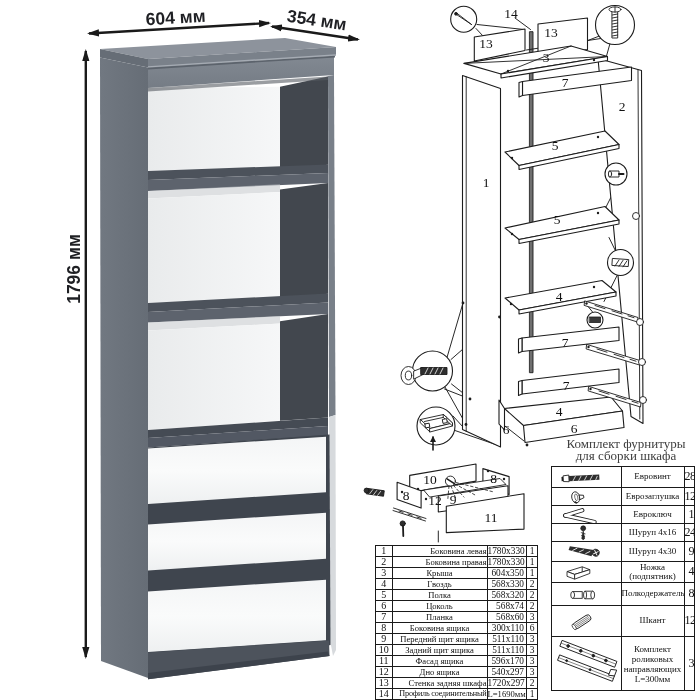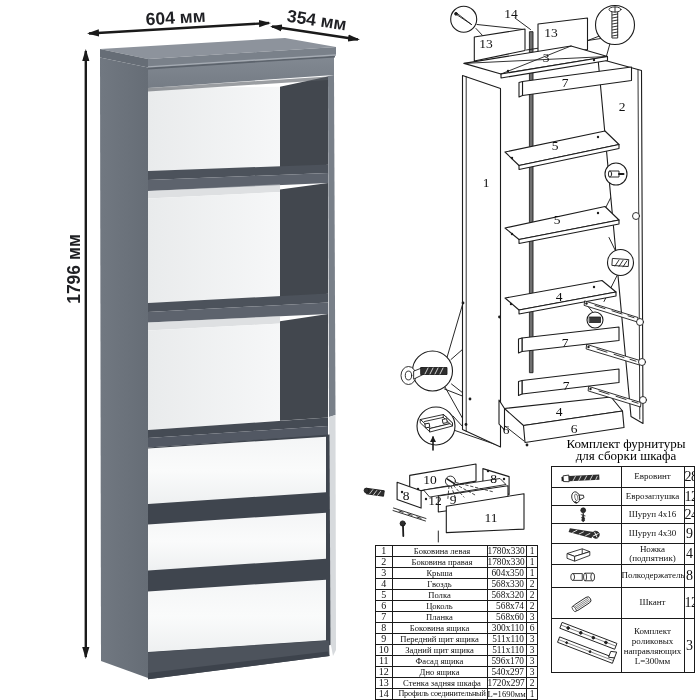--- a/index.html
+++ b/index.html
@@ -5,29 +5,29 @@
 html,body{margin:0;padding:0;}
 body{width:700px;height:700px;background:#fff;font-family:"Liberation Serif",serif;overflow:hidden;}
 #page{position:relative;width:700px;height:700px;}
 #main{position:absolute;left:0;top:0;}
 .tbl{position:absolute;border-collapse:collapse;table-layout:fixed;font-family:"Liberation Serif",serif;color:#111;}
 .tbl td{border:1px solid #1a1a1a;padding:0;overflow:hidden;white-space:nowrap;}
 #parts{left:375px;top:545px;width:162px;}
 #parts td{height:9.93px;line-height:10px;font-size:8.6px;text-align:center;}
 #parts td.num{font-size:10px;}
 #parts td.nm{text-align:center;}
-#parts td.nml{text-align:center;padding-left:5px;}
+#parts td.nml{text-align:right;padding-left:5px;}
 #parts td.sz{font-size:9.3px;text-align:right;padding-right:2px;}
 #parts td.ct{font-size:9.5px;}
 #hw{left:551px;top:466px;width:143px;}
 #hw td{font-size:9px;text-align:center;line-height:9.5px;}
 #hw td.ic svg{display:block;margin:0 auto;}
 #hw td.ic{padding:0;}
-#hw td.ct{font-size:14px;letter-spacing:-0.4px;}
-#hwtitle{position:absolute;left:556px;top:438px;width:140px;text-align:center;font-size:13px;line-height:11.5px;color:#000000;}
+#hw td.ct{font-size:12px;letter-spacing:-0.4px;text-align:right;}
+#hwtitle{position:absolute;left:556px;top:438px;width:140px;text-align:center;font-size:13px;line-height:11.5px;color:#404040;}
 </style>
 </head>
 <body>
 <div id="page">
 <svg id="main" width="700" height="700" viewBox="0 0 700 700">
 <defs>
 <linearGradient id="gSide" x1="0" y1="0" x2="1" y2="0">
  <stop offset="0" stop-color="#717881"></stop>
           <stop offset="1" stop-color="#666d76"></stop>
 </linearGradient>
@@ -462,20 +462,34 @@
                 <path d="M21,12.5 a4.2,6 0 0 0 2,1.9" fill="none" stroke-width="1.4"></path>
               </g>
             </svg>
 </td>
           <td>Еврозаглушка</td>
           <td class="ct">12</td>
         </tr>
 <tr style="height:18px">
           <td class="ic">
 <svg width="69" height="16" viewBox="0 0 69 17">
+              <g fill="none" stroke-linecap="round">
+                <path d="M12,9 L30,3.5" stroke="#1c1c1c" stroke-width="4.6"></path>
+                <path d="M12,9 L43,16" stroke="#1c1c1c" stroke-width="4.6"></path>
+                <path d="M12,9 L30,3.5" stroke="#fff" stroke-width="2.6"></path>
+                <path d="M12,9 L43,16" stroke="#fff" stroke-width="2.6"></path>
+              </g>
+            </svg>
+</td>
+          <td>Евроключ</td>
+          <td class="ct">1</td>
+        </tr>
+<tr style="height:18px">
+          <td class="ic">
+<svg width="69" height="16" viewBox="0 0 69 17">
               <g stroke="#1c1c1c">
                 <circle cx="31" cy="3.5" r="2.6" fill="#2e2e2e" stroke-width="0.8"></circle>
                 <path d="M31,6 l1.5,8 l-1.5,2 l-1.5,-2 Z" fill="#2e2e2e" stroke-width="0.6"></path>
                 <line x1="28.5" y1="8" x2="33.5" y2="9.5" stroke-width="0.7"></line>
                 <line x1="28.8" y1="11" x2="33" y2="12.3" stroke-width="0.7"></line>
               </g>
             </svg>
 </td>
           <td>Шуруп 4x16</td>
           <td class="ct">24</td>

